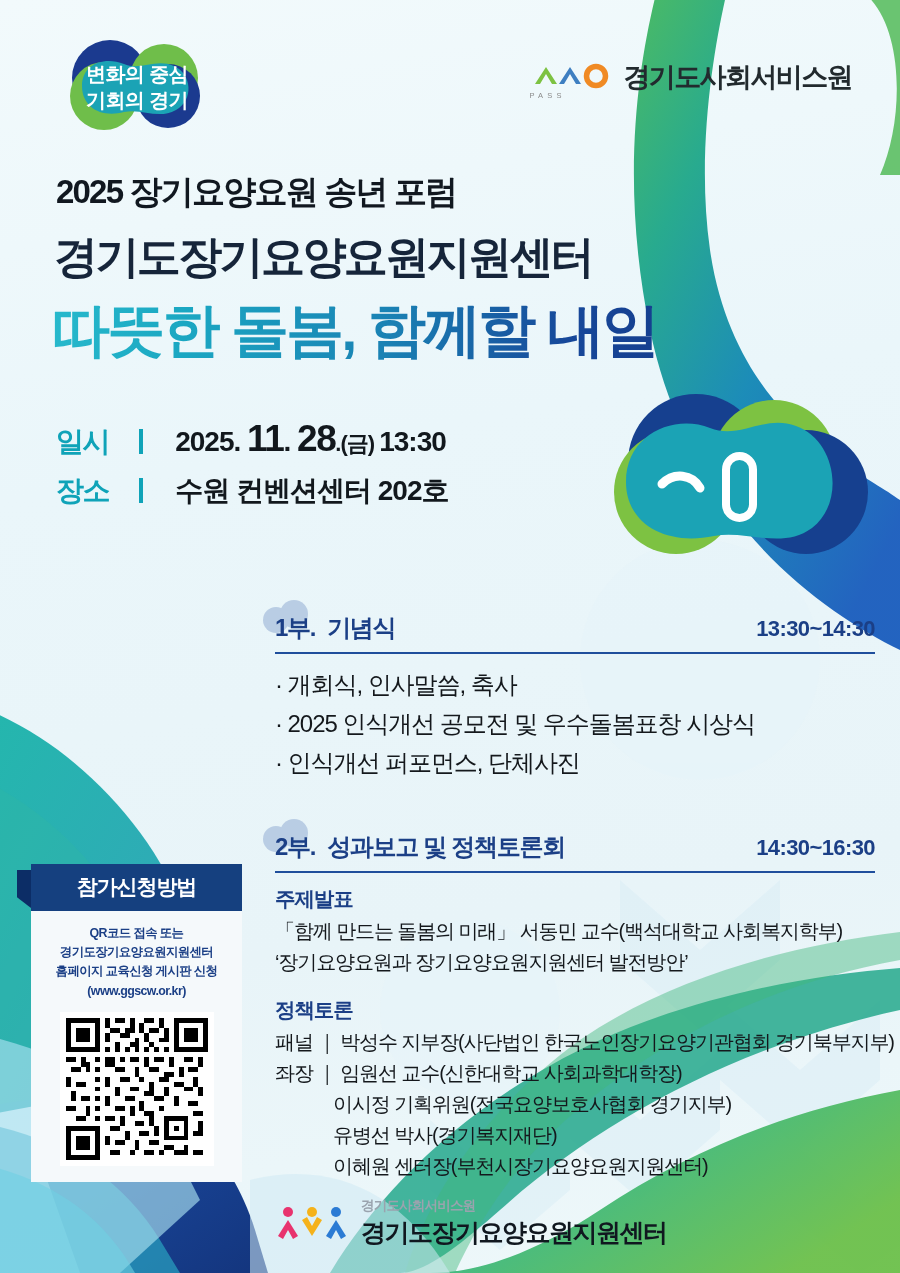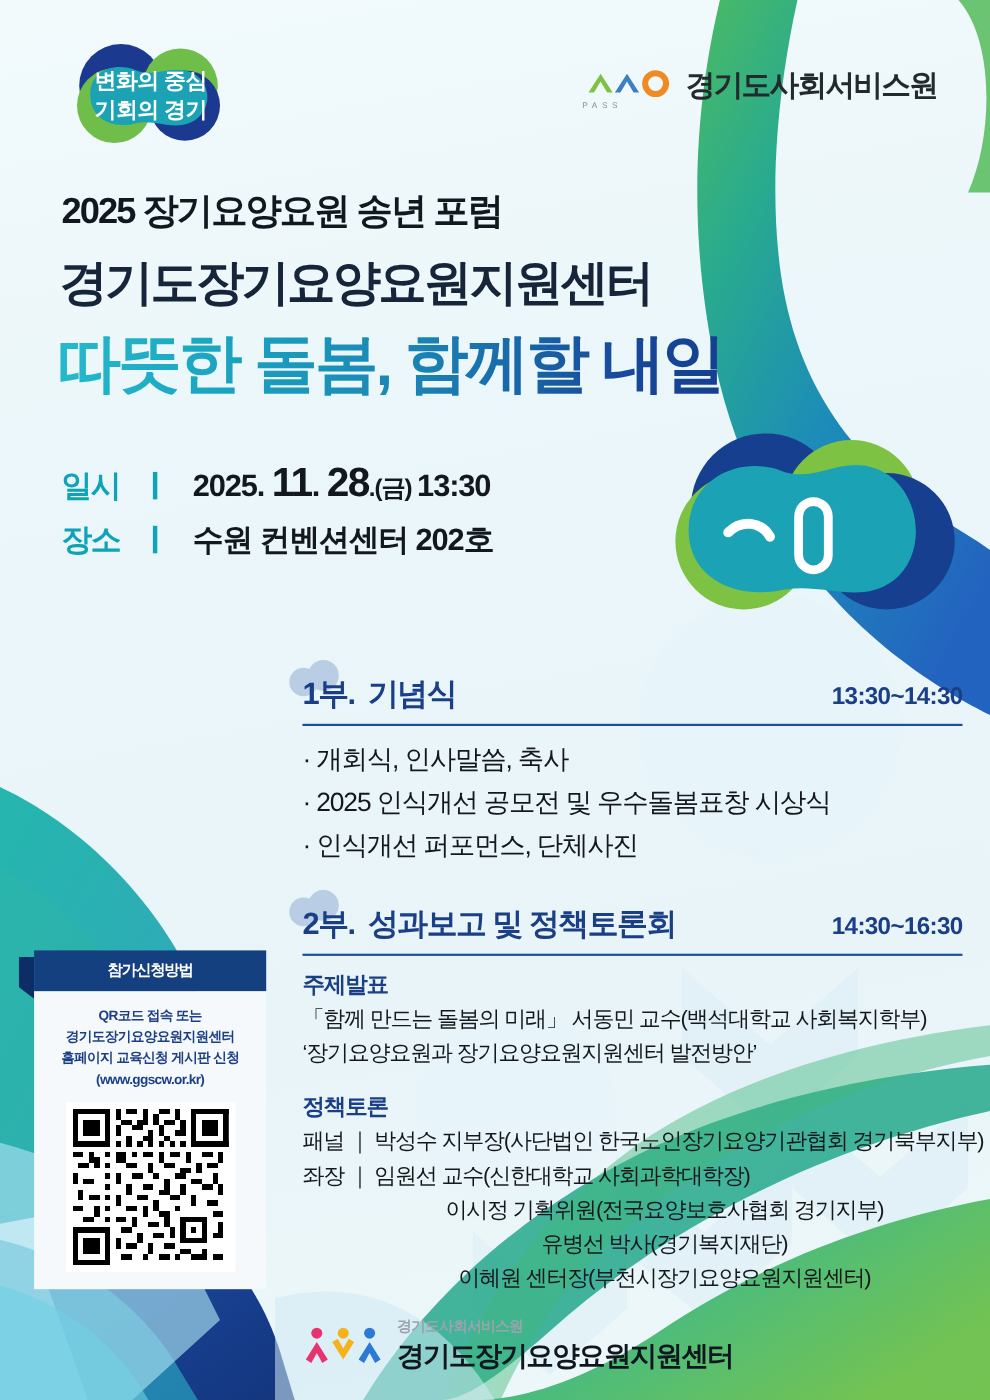--- a/index.html
+++ b/index.html
@@ -85,67 +85,67 @@
   }
   .info-value .big { font-size: 37px; font-weight: 800; letter-spacing: -1.4px; }
   .info-value .small { font-size: 22px; font-weight: 600; }
 
   
   .hero-blob { position: absolute; left: 578px; top: 384px; width: 310px; height: 190px; }
 
   
   .program { position: absolute; left: 275px; top: 612px; width: 600px; }
   .sec { position: relative; }
-  .sec + .sec { margin-top: 32px; }
+  .sec + .sec { margin-top: 48px; }
   .sec-cloud {
     position: absolute; left: -14px; top: -12px;
     width: 52px; height: 34px; z-index: 0;
   }
   .sec-head {
     position: relative; z-index: 1;
     display: flex; align-items: baseline; justify-content: space-between;
     padding-bottom: 8px;
     border-bottom: 2.5px solid #1f4e9c;
   }
   .sec-title {
-    font-size: 28px; font-weight: 800; color: #1b3f86; letter-spacing: -1.3px;
+    font-size: 24px; font-weight: 800; color: #1b3f86; letter-spacing: -1.3px;
   }
   .sec-title .part { margin-right: 12px; }
   .sec-time {
     font-size: 22px; font-weight: 800; color: #1b3f86; letter-spacing: -0.6px;
   }
   .sec-body { padding-top: 12px; }
   .bullet {
     font-size: 24px; font-weight: 500; color: #14181c;
     letter-spacing: -1.05px; line-height: 1.62;
   }
   .sub-head {
     font-size: 20.5px; font-weight: 800; color: #1b3f86;
     letter-spacing: -1.1px; margin-bottom: 3px;
   }
   .sub-head.gap { margin-top: 18px; }
   .line {
     font-size: 20px; font-weight: 500; color: #14181c;
     letter-spacing: -1.1px; line-height: 1.55; white-space: nowrap;
   }
-  .line.indent { padding-left: 58px; text-align: center; }
+  .line.indent { padding-left: 58px; }
 
   
   .apply { position: absolute; left: 31px; top: 864px; width: 211px; }
   .apply-ribbon { position: relative; }
   .apply-ribbon .fold {
     position: absolute; left: -14px; top: 6px;
     width: 14px; height: 38px;
     background: #0c2d66;
     clip-path: polygon(0 0, 100% 0, 100% 100%, 0 72%);
   }
   .apply-head {
     background: #15407f; color: #ffffff;
     text-align: center; padding: 9px 0 10px;
-    font-size: 14px; font-weight: 800; letter-spacing: -1.1px;
+    font-size: 21px; font-weight: 800; letter-spacing: -1.1px;
   }
   .apply-body {
     background: #f5f9fb; padding: 13px 20px 16px;
     text-align: center;
   }
   .apply-body p {
     font-size: 12.4px; font-weight: 700; color: #1b3f86;
     letter-spacing: -0.6px; line-height: 1.55;
   }
   .qr-wrap {

